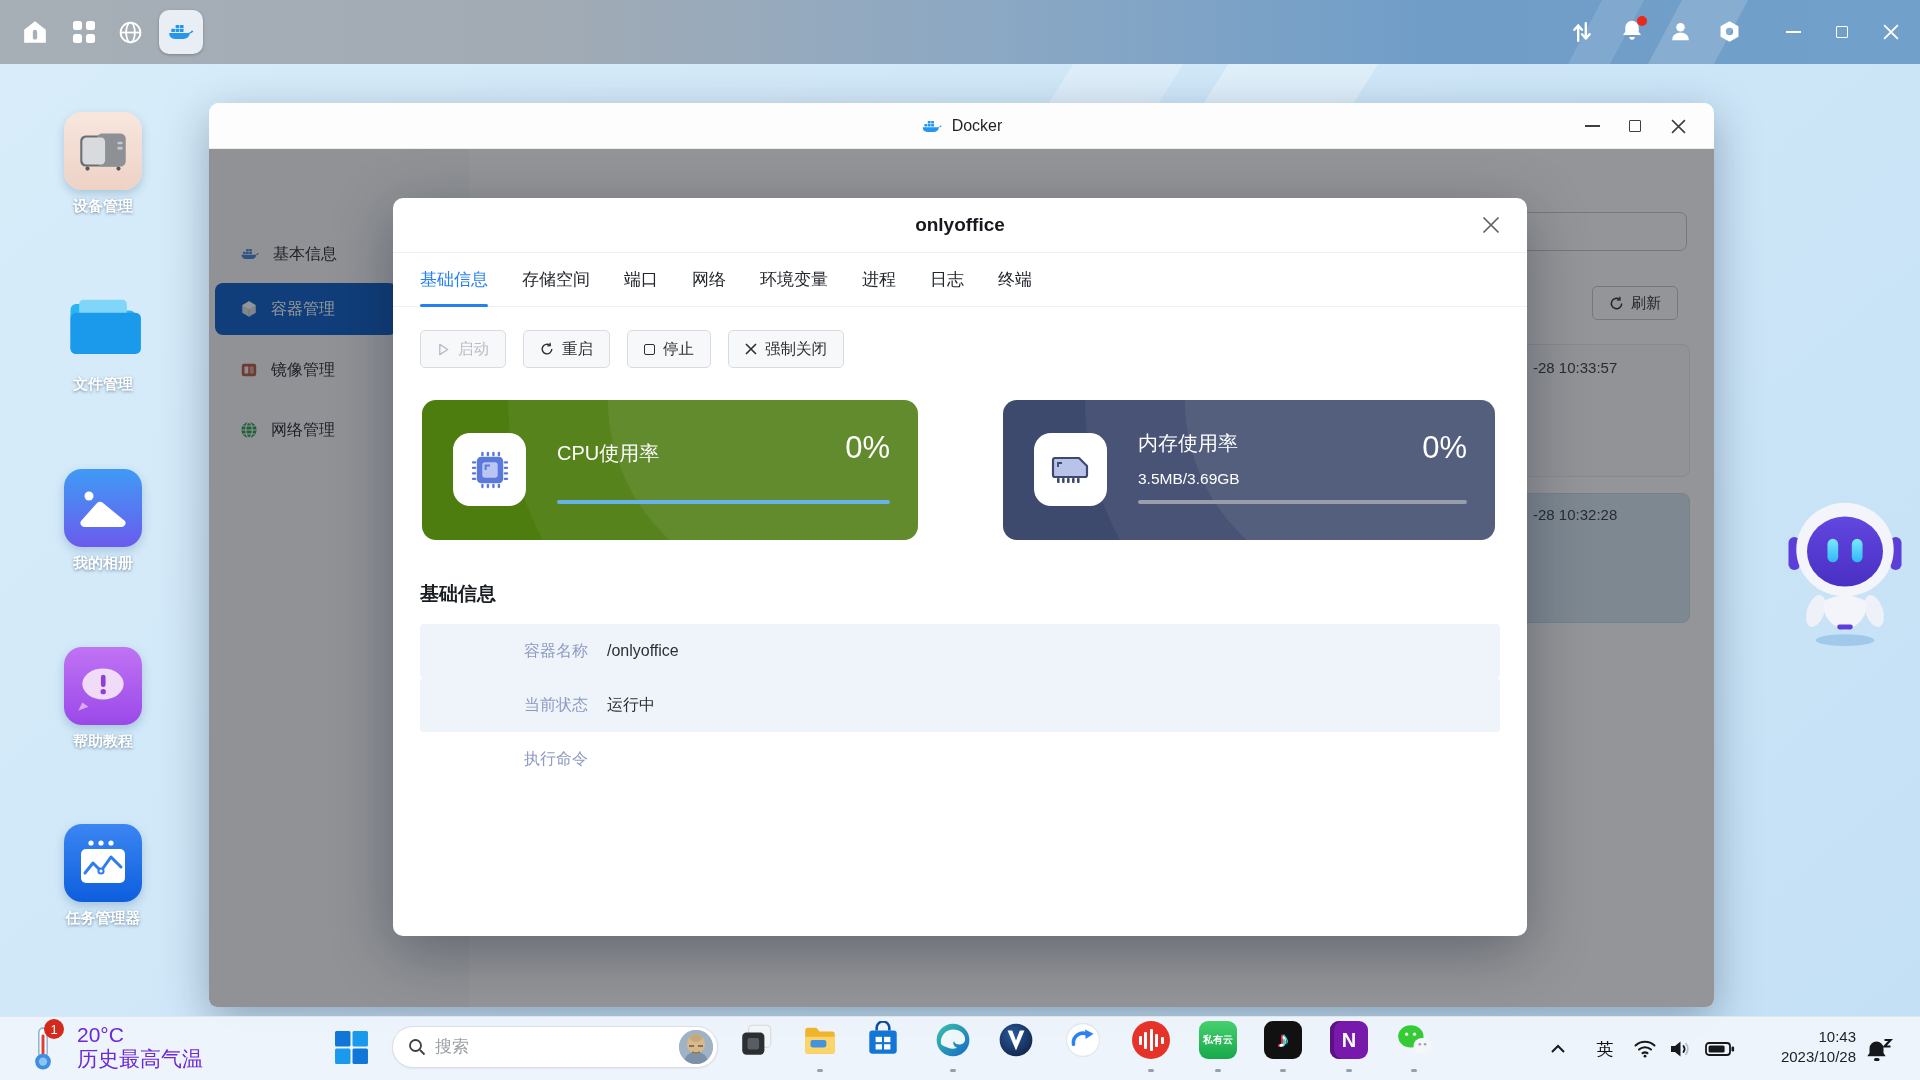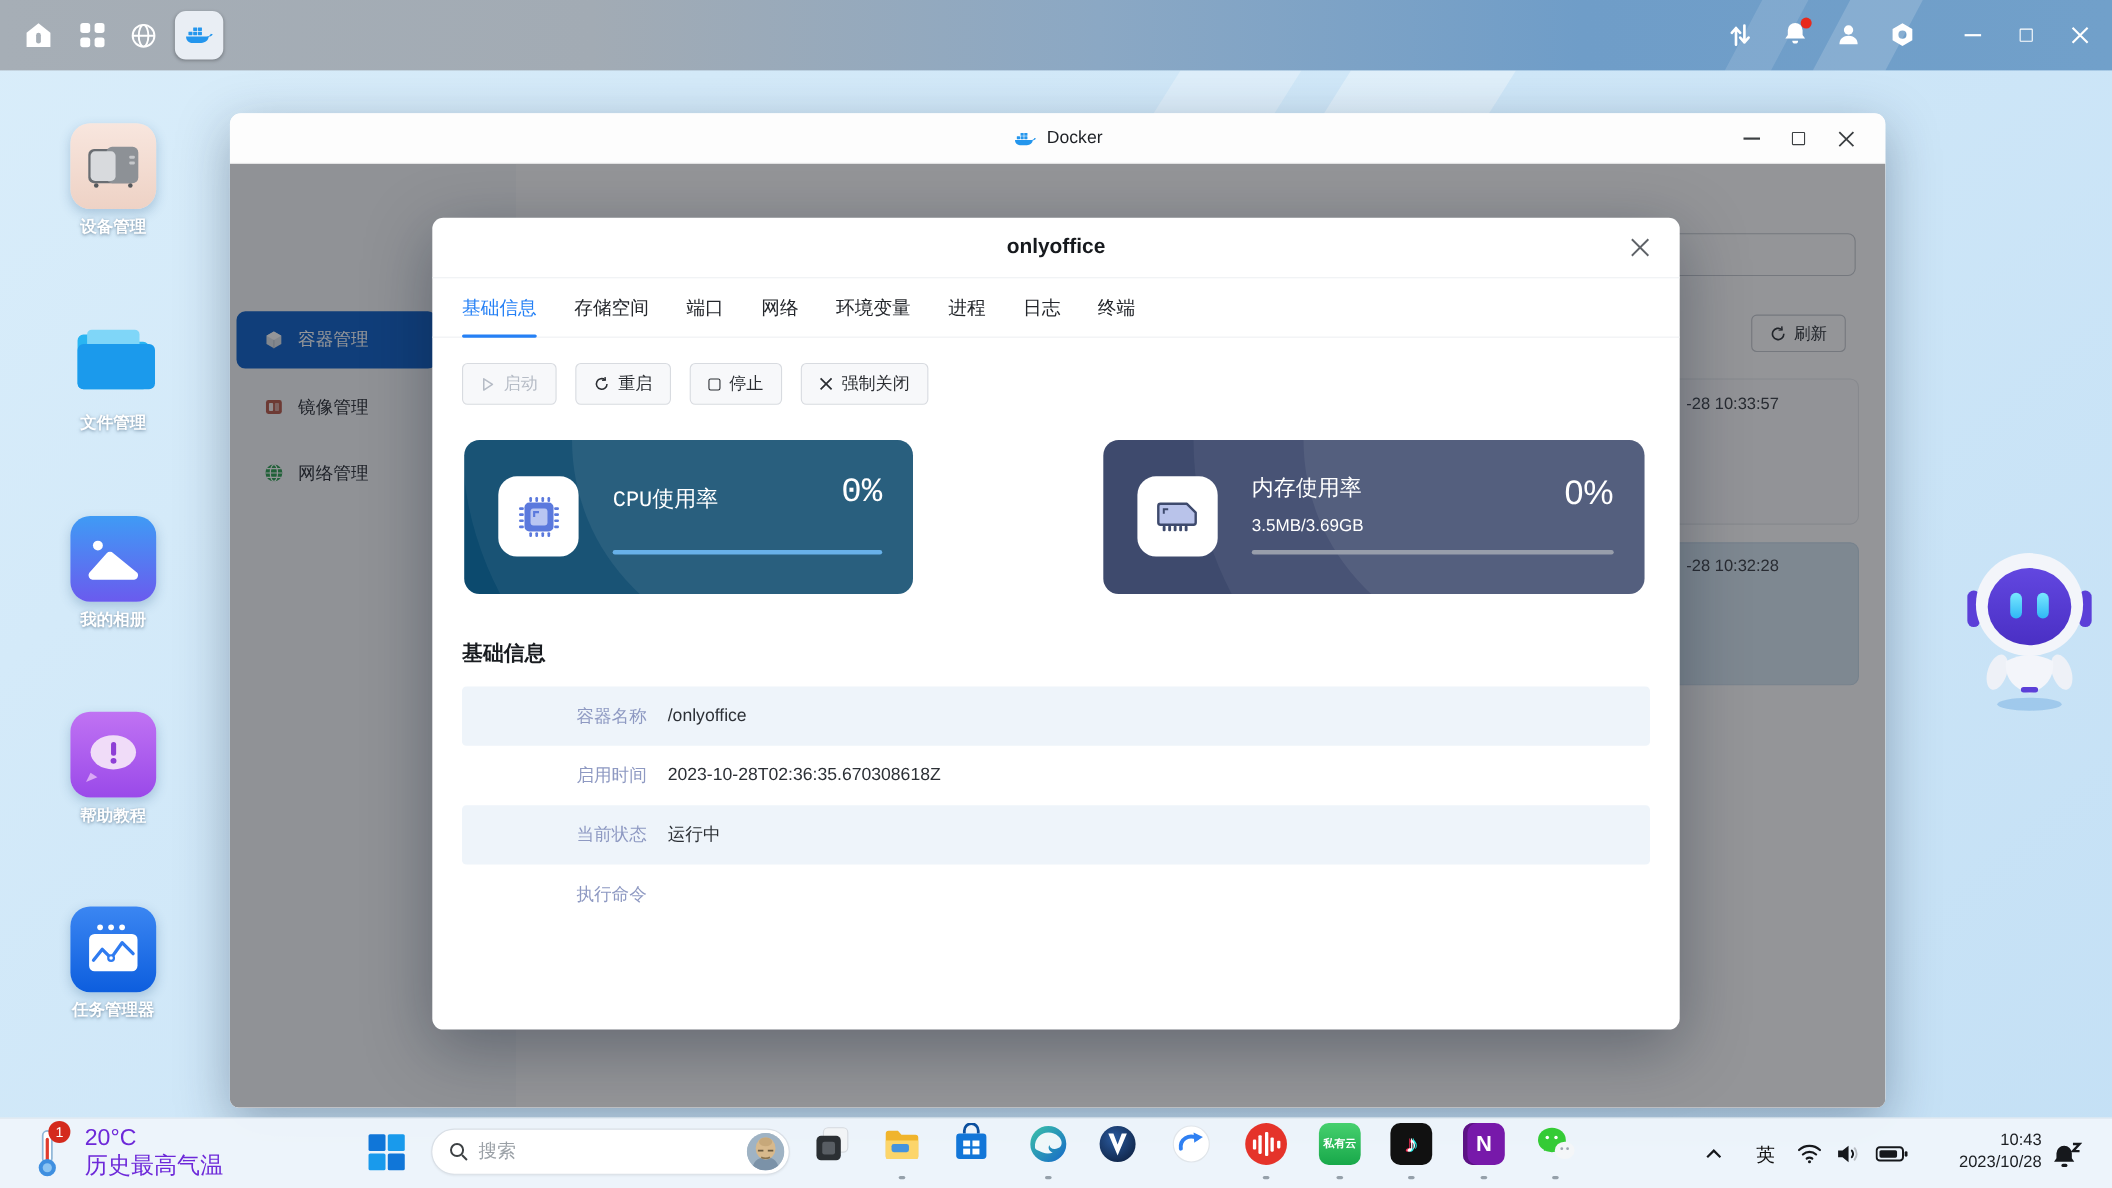--- a/index.html
+++ b/index.html
@@ -52,21 +52,21 @@
   #mheader{left:0;top:0;width:100%;height:55px;border-bottom:1px solid #eef0f3;display:flex;align-items:center;justify-content:center;font-size:19px;font-weight:bold;color:#16191d;}
   #mclose{right:24px;top:17px;width:22px;height:22px;cursor:pointer;}
   #mtabs{left:0;top:55px;width:100%;height:54px;border-bottom:1px solid #eef0f3;display:flex;align-items:center;gap:34px;padding-left:27px;}
   .mtab{font-size:17px;color:#23262b;cursor:pointer;position:relative;height:54px;display:flex;align-items:center;}
   .mtab.active{color:#2580f5;}
   .mtab.active::after{content:"";position:absolute;left:0;right:0;bottom:0;height:3px;background:#2580f5;border-radius:2px;}
   #mactions{left:27px;top:132px;display:flex;gap:17px;}
   .mbtn{height:38px;padding:0 16px;border:1px solid #d8dbe0;border-radius:5px;background:#f7f8fa;display:flex;align-items:center;gap:8px;font-size:15.5px;color:#2b2e33;cursor:pointer;}
   .mbtn.disabled{color:#b6bcc6;cursor:default;}
   .stat-card{top:202px;height:140px;border-radius:14px;overflow:hidden;color:#fff;}
-  #cpucard{left:29px;width:408px;background:#0c4a6e;font-family:Liberation Mono, monospace;}
+  #cpucard{left:29px;width:496px;background:#4d7c0f;}
   #memcard{left:610px;width:492px;background:#3e4a6d;}
   .deco1{position:absolute;right:-70px;top:-190px;width:380px;height:380px;border-radius:50%;background:rgba(255,255,255,.07);}
   .deco2{position:absolute;right:-190px;top:-300px;width:600px;height:600px;border-radius:50%;background:rgba(255,255,255,.055);}
   .card-ic{position:absolute;left:31px;top:33px;width:73px;height:73px;border-radius:17px;background:#fff;display:flex;align-items:center;justify-content:center;}
   .card-title{position:absolute;left:135px;font-size:20px;}
   .card-val{position:absolute;right:28px;top:30px;font-size:31px;}
   .card-bar{position:absolute;left:135px;right:28px;top:100px;height:4px;border-radius:2px;}
   #cpubar{background:#68b1e9;}
   #membar{background:#989eab;}
   .card-sub{position:absolute;left:135px;top:70px;font-size:15.5px;}
@@ -261,20 +261,33 @@
       </div>
     <div class="abs dwctl" style="left:1458px;">
       <svg viewBox="0 0 14 14" width="15" height="15" stroke="#3c4043" stroke-width="1.5">
           <path d="M1 1 L13 13 M13 1 L1 13"></path>
         </svg>
     </div>
   </div>
 
   <div id="dcontent" class="abs">
     <div id="dsidebar" class="abs">
+      <div class="abs side-item" style="top:82px;">
+        <svg viewBox="0 0 26 20" width="20" height="16">
+            <g fill="#4a85d8">
+              <rect x="4" y="7" width="3.4" height="3" rx=".4"></rect>
+              <rect x="8" y="7" width="3.4" height="3" rx=".4"></rect>
+              <rect x="12" y="7" width="3.4" height="3" rx=".4"></rect>
+              <rect x="8" y="3.4" width="3.4" height="3" rx=".4"></rect>
+              <rect x="12" y="3.4" width="3.4" height="3" rx=".4"></rect>
+              <path d="M2,11 h17.2 c1.9,0 3.1,-0.8 3.7,-2.3 c0.9,0.1 1.6,0.5 1.6,0.5 c-0.6,1.1 -1.8,2 -3.3,2 c-0.4,3.2 -2.8,5.3 -6.4,5.3 h-7.4 c-3.1,0 -5.4,-2.2 -5.4,-5.5 z"></path>
+            </g>
+          </svg>
+        <span>基本信息</span>
+      </div>
       <div class="abs side-item active" style="top:134px;height:52px;">
         <svg viewBox="0 0 20 20" width="18" height="18">
             <path d="M10 1.5 L17.5 5.8 V14.2 L10 18.5 L2.5 14.2 V5.8z" fill="#dfe5ec"></path>
             <path d="M10 1.5 L17.5 5.8 L10 10 L2.5 5.8z" fill="#fff"></path>
             <path d="M10 10 V18.5" stroke="#b9c2cc" stroke-width="1"></path>
           </svg>
         <span>容器管理</span>
       </div>
       <div class="abs side-item" style="top:198px;">
         <svg viewBox="0 0 20 20" width="18" height="18">
@@ -430,24 +443,20 @@
     <div id="membar" class="card-bar"></div>
   </div>
 
   <div id="msec" class="abs">基础信息</div>
 
   <div id="mrows" class="abs">
     <div class="irow alt">
       <span class="ilabel">容器名称</span>
       <span class="ival">/onlyoffice</span>
     </div>
-    <div class="irow">
-      <span class="ilabel">启用时间</span>
-      <span class="ival">2023-10-28T02:36:35.670308618Z</span>
-    </div>
     <div class="irow alt">
       <span class="ilabel">当前状态</span>
       <span class="ival">运行中</span>
     </div>
     <div class="irow">
       <span class="ilabel">执行命令</span>
       <span class="ival"></span>
     </div>
   </div>
 </div>

